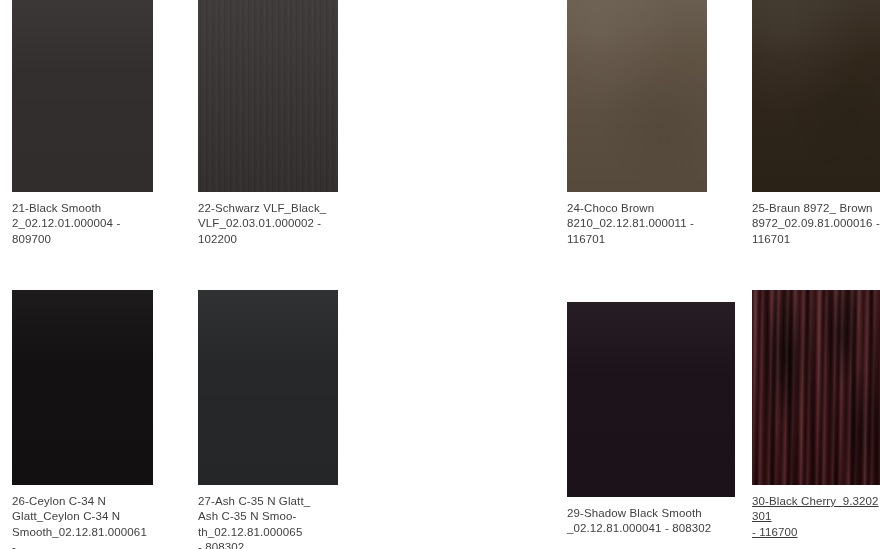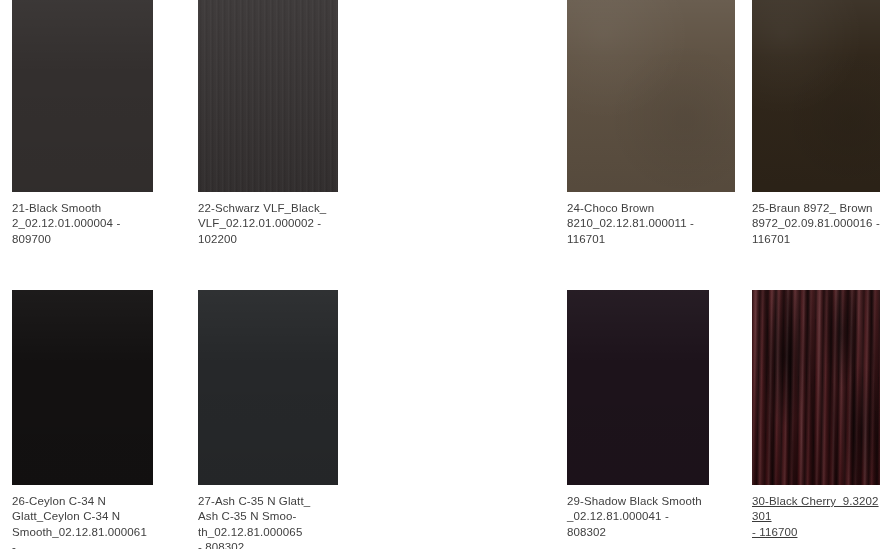--- a/index.html
+++ b/index.html
@@ -126,26 +126,26 @@
     </div>
     <div class="swatch-caption">21-Black Smooth
 2_02.12.01.000004 - 809700</div>
   </div>
 
   <div class="swatch-cell row-1" style="left:186px; top:0px; width:140px;">
     <div class="swatch-tile tex-vgrain" style="background-color:#343030;">
       <span class="grain"></span>
     </div>
     <div class="swatch-caption">22-Schwarz VLF_Black_
-VLF_02.12.01.000002 -
+VLF_02.03.01.000002 -
 102200</div>
   </div>
 
 
-  <div class="swatch-cell row-1" style="left:555px; top:0px; width:168px;">
+  <div class="swatch-cell row-1" style="left:555px; top:0px; width:140px;">
     <div class="swatch-tile tex-leather" style="background-color:#5e5142;">
       <span class="grain"></span>
     </div>
     <div class="swatch-caption">24-Choco Brown
 8210_02.12.81.000011 -
 116701</div>
   </div>
 
   <div class="swatch-cell row-1" style="left:740px; top:0px; width:140px;">
     <div class="swatch-tile tex-leather" style="background-color:#2f2519;">
@@ -170,21 +170,21 @@
     <div class="swatch-tile tex-smooth" style="background-color:#26282a;">
       <span class="grain"></span>
     </div>
     <div class="swatch-caption">27-Ash C-35 N Glatt_
 Ash C-35 N Smoo-
 th_02.12.81.000065
 - 808302</div>
   </div>
 
 
-  <div class="swatch-cell row-2" style="left:555px; top:290px; width:142px;">
+  <div class="swatch-cell row-2" style="left:555px; top:302px; width:168px;">
     <div class="swatch-tile tex-smooth" style="background-color:#1d131b;">
       <span class="grain"></span>
     </div>
     <div class="swatch-caption">29-Shadow Black Smooth
 _02.12.81.000041 - 808302</div>
   </div>
 
   <div class="swatch-cell row-2" style="left:740px; top:290px; width:140px;text-decoration:underline;">
     <div class="swatch-tile tex-wood" style="background-color:#4a1418;">
       <span class="grain"></span>

